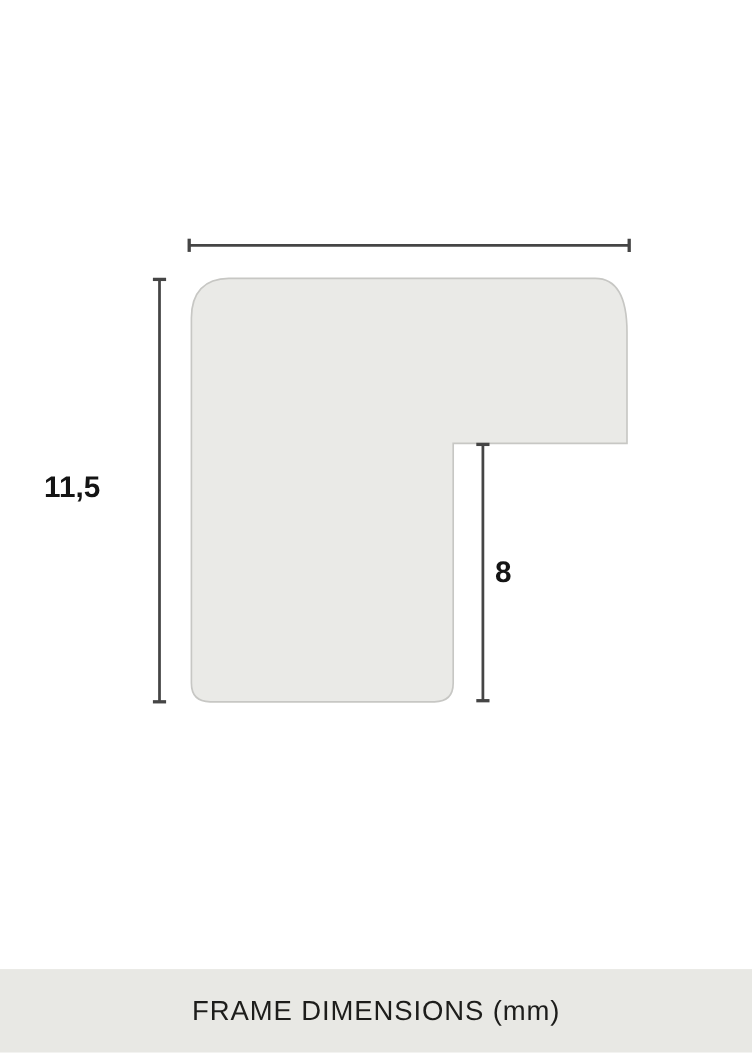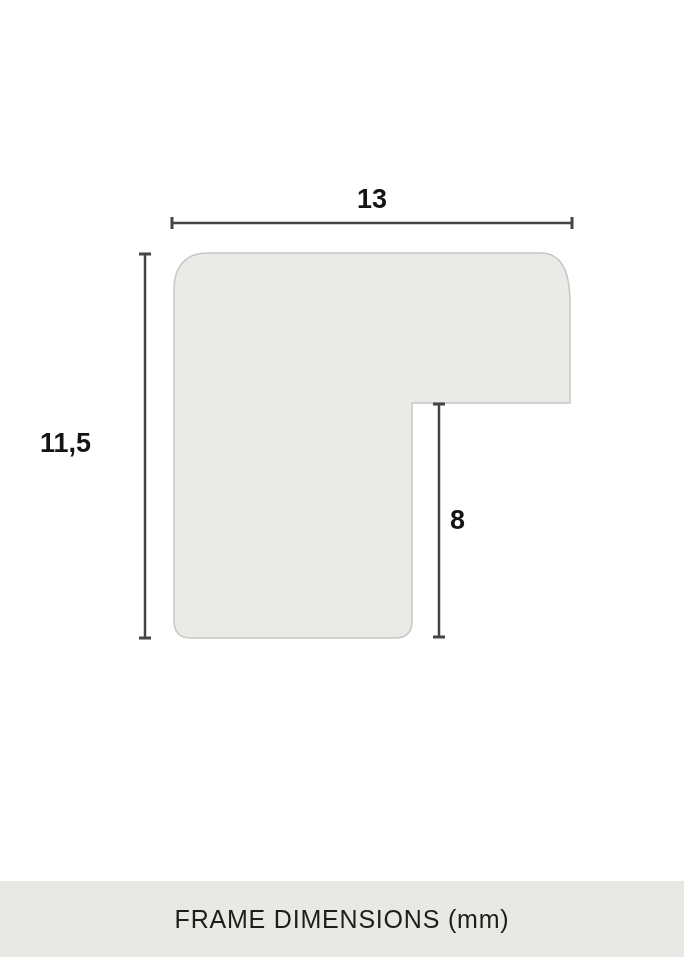--- a/index.html
+++ b/index.html
@@ -106,21 +106,20 @@
         <line x1="139" y1="638" x2="151" y2="638" stroke-width="3"></line>
       </g>
 
       <g stroke="#454545" stroke-width="2.5">
         <line x1="439" y1="404" x2="439" y2="637"></line>
         <line x1="433" y1="404" x2="445" y2="404" stroke-width="3"></line>
         <line x1="433" y1="637" x2="445" y2="637" stroke-width="3"></line>
       </g>
     </svg>
 
-    <div class="dim-label width">13</div>
 
     <div class="dim-label height">11,5</div>
 
     <div class="dim-label rabbet">8</div>
   </div>
 
   <div class="footer-bar">
     <span class="footer-caption">FRAME DIMENSIONS (mm)</span>
   </div>
 

